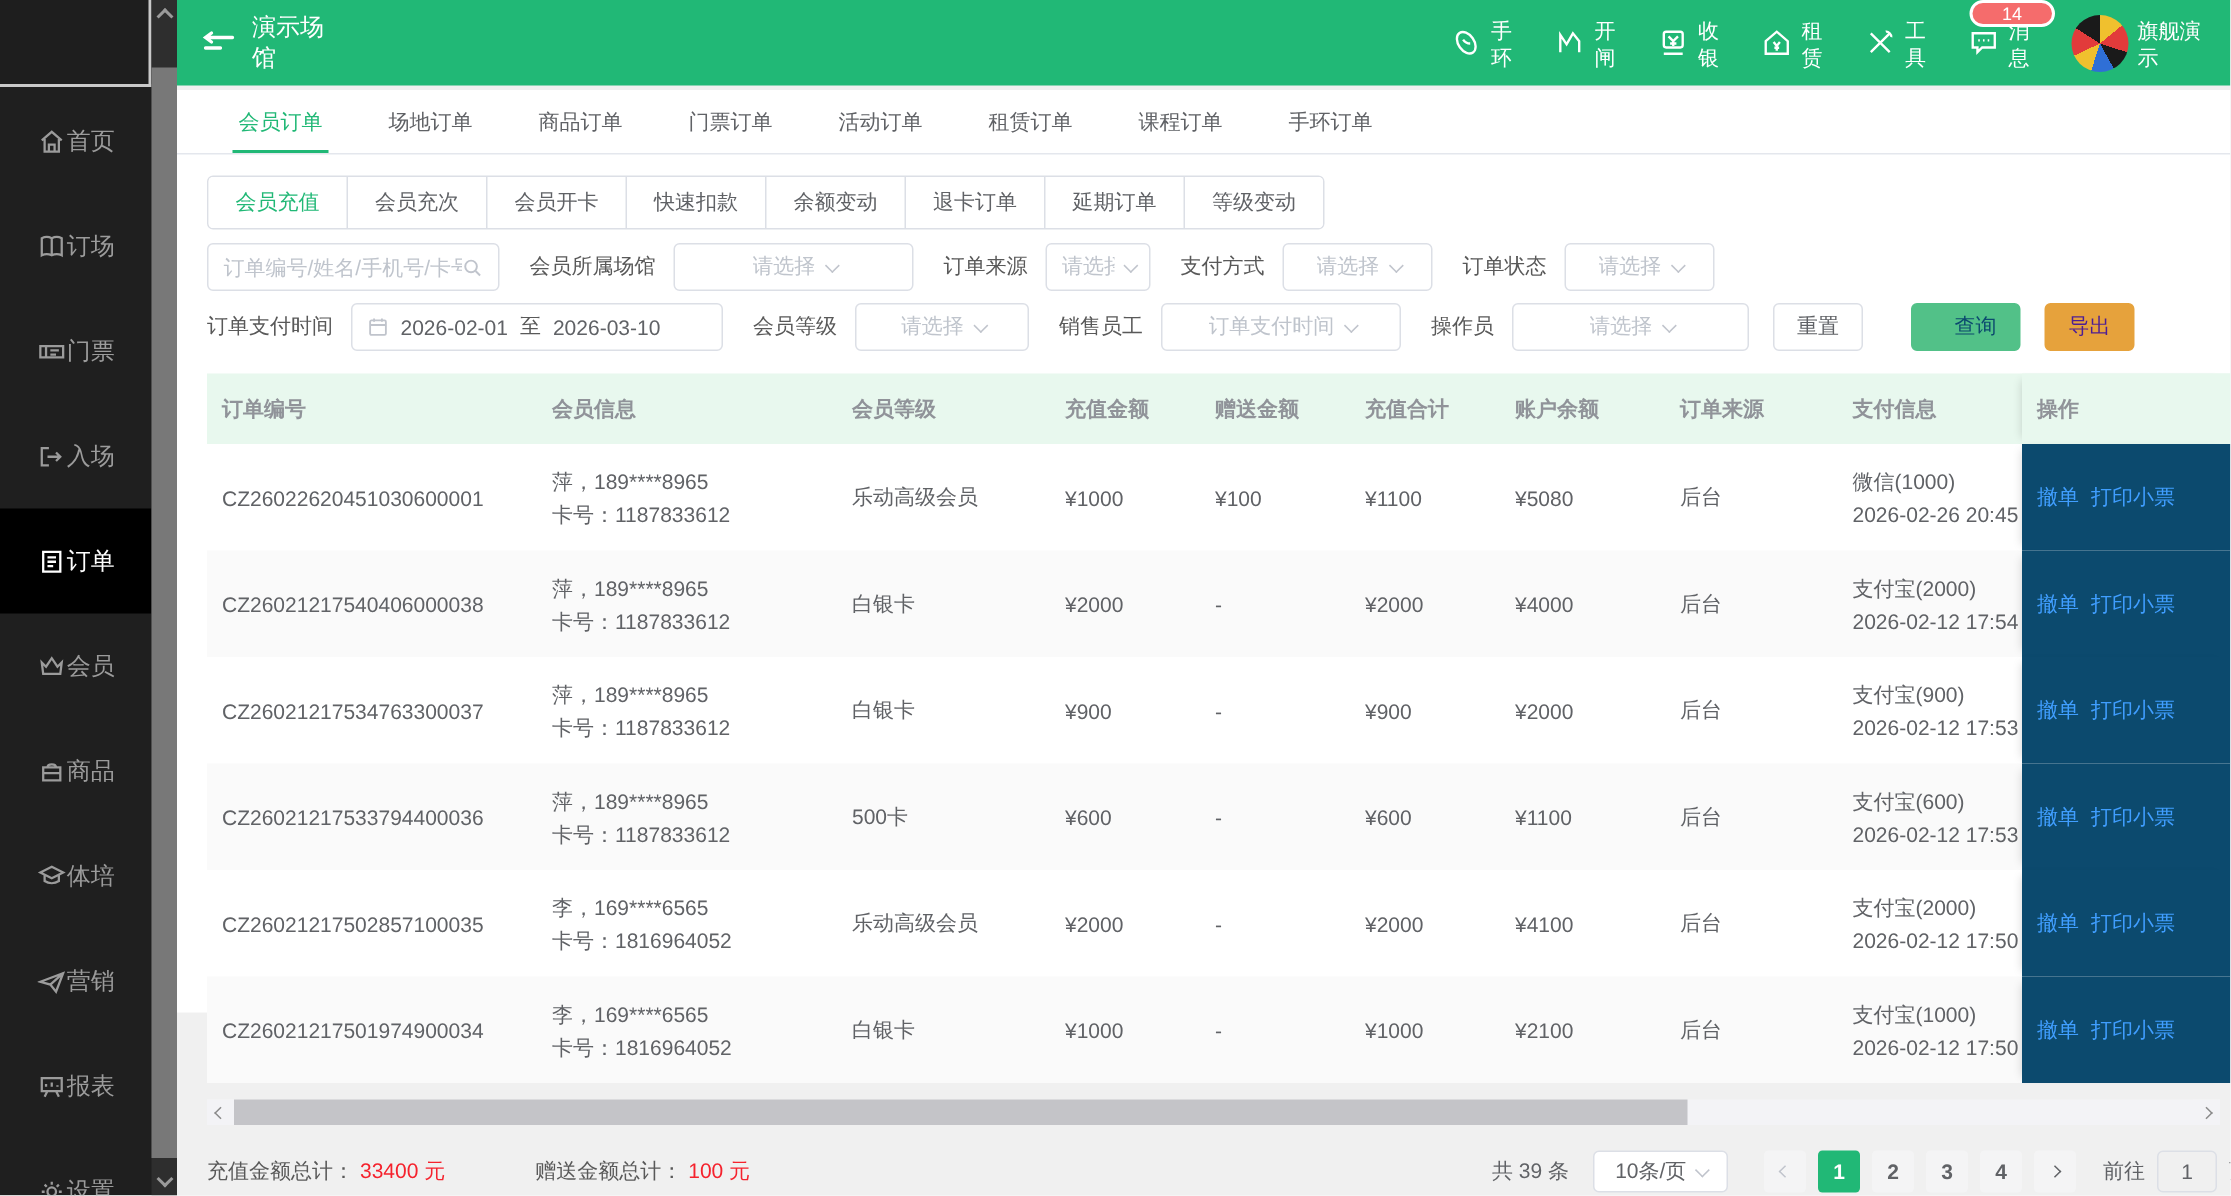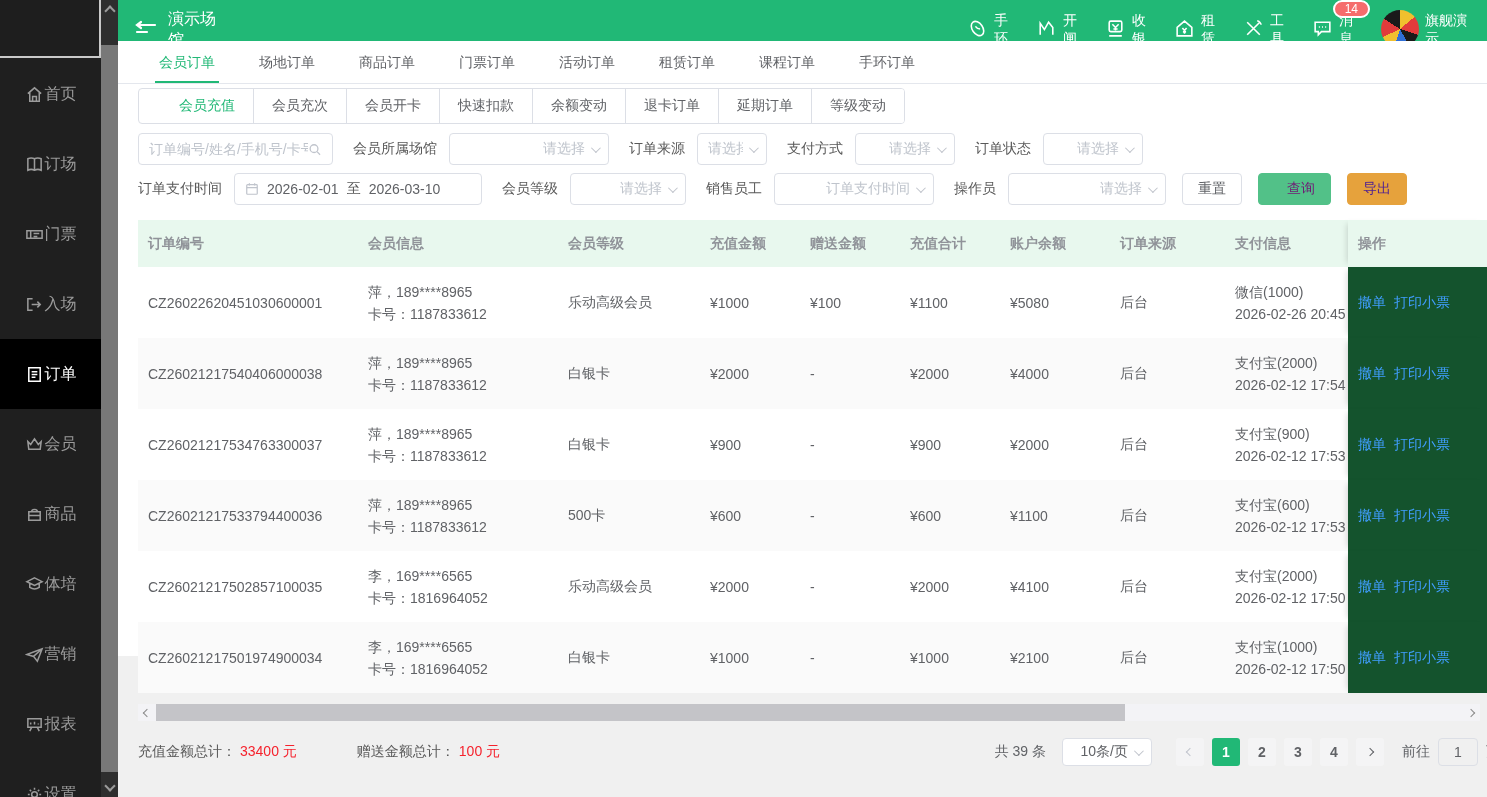--- a/index.html
+++ b/index.html
@@ -24,65 +24,65 @@
   
   .topbar { position:absolute; left:118px; top:0; width:1369px; height:57px; background:#21b876; display:flex; align-items:center; color:#fff; }
   .collapse-btn { margin-left:17px; cursor:pointer; display:flex; align-items:center; }
   .collapse-btn svg { width:22px; height:22px; stroke:#fff; stroke-width:2.2; fill:none; }
   .app-title { margin-left:11px; width:52px; font-size:16px; line-height:21px; }
   .top-nav { margin-left:auto; display:flex; align-items:center; gap:27px; padding-right:16px; }
   .nav-item { display:flex; align-items:center; gap:6px; cursor:pointer; position:relative; }
   .nav-item svg { width:21px; height:21px; stroke:#fff; fill:none; stroke-width:1.5; flex:none; }
   .nav-label { width:15px; font-size:14px; line-height:18px; }
   .nav-label.wide { width:46px; }
-  .badge { position:absolute; top:-11px; right:-16px; background:#f56c6c; color:#fff; border:2px solid #fff; border-radius:10px; font-size:12px; line-height:14px; padding:0 10px; }
+  .badge { position:absolute; top:-11px; right:-16px; background:#f56c6c; color:#fff; border:2px solid #fff; border-radius:10px; font-size:12px; line-height:14px; padding:0 20px; }
   .avatar { width:38px; height:38px; border-radius:50%; flex:none;
     background:conic-gradient(#f0c02e 0 14%, #e23b3b 14% 30%, #1a1a1a 30% 42%, #2f6fd6 42% 55%, #f0c02e 55% 68%, #e23b3b 68% 84%, #1a1a1a 84% 100%); }
 
   
-  .content { position:absolute; left:118px; top:41px; width:1369px; height:615px; background:#fff; overflow:visible; }
+  .content { position:absolute; left:118px; top:60px; width:1369px; height:615px; background:#fff; overflow:visible; }
 
   .tabs { display:flex; padding-left:19px; height:43px; border-bottom:1px solid #e4e7ed; }
   .tab { width:100px; text-align:center; line-height:42px; color:#606266; cursor:pointer; position:relative; }
   .tab.active { color:#21b876; }
   .tab.active::after { content:""; position:absolute; left:18px; right:18px; bottom:0; height:2px; background:#21b876; }
 
-  .subtabs { display:inline-flex; margin:4px 0 0 20px; border:1px solid #dcdfe6; border-radius:4px; overflow:hidden;padding-left:22px; }
+  .subtabs { display:inline-flex; margin:14px 0 0 20px; border:1px solid #dcdfe6; border-radius:4px; overflow:hidden; }
   .subtab { padding:0 18px; height:34px; line-height:33px; color:#606266; border-left:1px solid #dcdfe6; cursor:pointer; background:#fff; }
   .subtab:first-child { border-left:none; }
   .subtab.active { color:#21b876; }
 
   .filter-row { display:flex; align-items:center; margin-left:20px; height:32px; }
   .fr1 { margin-top:9px; } .fr2 { margin-top:8px; }
   .flabel { color:#595959; white-space:nowrap; margin:0 12px 0 20px; }
   .flabel.first { margin-left:0; }
   .inp, .sel, .daterange { height:32px; border:1px solid #dcdfe6; border-radius:4px; background:#fff; display:flex; align-items:center; padding:0 10px; color:#606266; }
   .inp input { border:none; outline:none; width:100%; font:inherit; color:#606266; background:transparent; }
   .inp input::placeholder { color:#bfc4cc; }
-  .sel { justify-content:flex-end; cursor:pointer; }
+  .sel { justify-content:center; cursor:pointer; }
   .sel .ph { color:#bfc4cc; overflow:hidden; white-space:nowrap; }
   .chev { width:7px; height:7px; border-right:1.4px solid #c0c4cc; border-bottom:1.4px solid #c0c4cc; transform:rotate(45deg) translateY(-2px); flex:none; margin-left:6px; }
   .w195{width:195px;} .w160{width:160px;} .w70{width:70px;} .w100{width:100px;} .w116{width:116px;} .w158{width:158px;}
   .daterange { width:248px; gap:8px; }
   .daterange svg { width:14px; height:14px; stroke:#c0c4cc; fill:none; stroke-width:1.4; flex:none; }
   .d-sep { color:#595959; }
   .btn { height:32px; border-radius:4px; border:1px solid #dcdfe6; background:#fff; color:#606266; font:inherit; padding:0 15px; cursor:pointer; }
   .btn.reset { margin-left:16px; }
-  .btn.query { margin-left:16px; background:#52c188; border-color:#52c188; color:#701a75;padding-left:28px; }
+  .btn.query { margin-left:32px; background:#52c188; border-color:#52c188; color:#0c4a6e;padding-left:28px; }
   .btn.export { margin-left:16px; background:#e6a23c; border-color:#e6a23c; color:#4c1d95; }
 
   
   .table { margin:15px 0 0 20px; width:1349px; }
   .thead { display:flex; background:#e8f8ee; height:47px; align-items:center; color:#909399; font-weight:600; }
   .trow { display:flex; align-items:center; height:71px; background:#fff; color:#606266; }
   .trow.stripe { background:#fafafa; }
   .tc { padding:0 10px; overflow:hidden; white-space:nowrap; flex:none; }
   .c1{width:220px;} .c2{width:200px;} .c3{width:142px;} .c4{width:100px;} .c5{width:100px;}
   .c6{width:100px;} .c7{width:110px;} .c8{width:115px;} .c9{width:123px;}
-  .c10{width:139px; height:100%; display:flex; align-items:center; background:#14532d; box-shadow:-5px 0 6px -4px rgba(0,0,0,0.15); position:relative; }
+  .c10{width:139px; height:100%; display:flex; align-items:center; background:#0c4a6e; box-shadow:-5px 0 6px -4px rgba(0,0,0,0.15); position:relative; }
   .thead .c10 { background:#e8f8ee; }
   .two-line { line-height:22px; }
   .ops a { color:#409eff; text-decoration:none; cursor:pointer; }
   .ops a + a { margin-left:8px; }
 
   
   .hscroll { position:relative; margin:11px 0 0 20px; width:1342px; height:17px; background:#f3f3f6; }
   .hs-arrow { position:absolute; top:0; width:18px; height:17px; display:flex; align-items:center; justify-content:center; background:#f3f3f6; cursor:pointer; }
   .hs-arrow.left { left:0; } .hs-arrow.right { right:0; }
   .hs-arrow .ch { width:6px; height:6px; border-right:1.6px solid #8a8a8a; border-bottom:1.6px solid #8a8a8a; }

